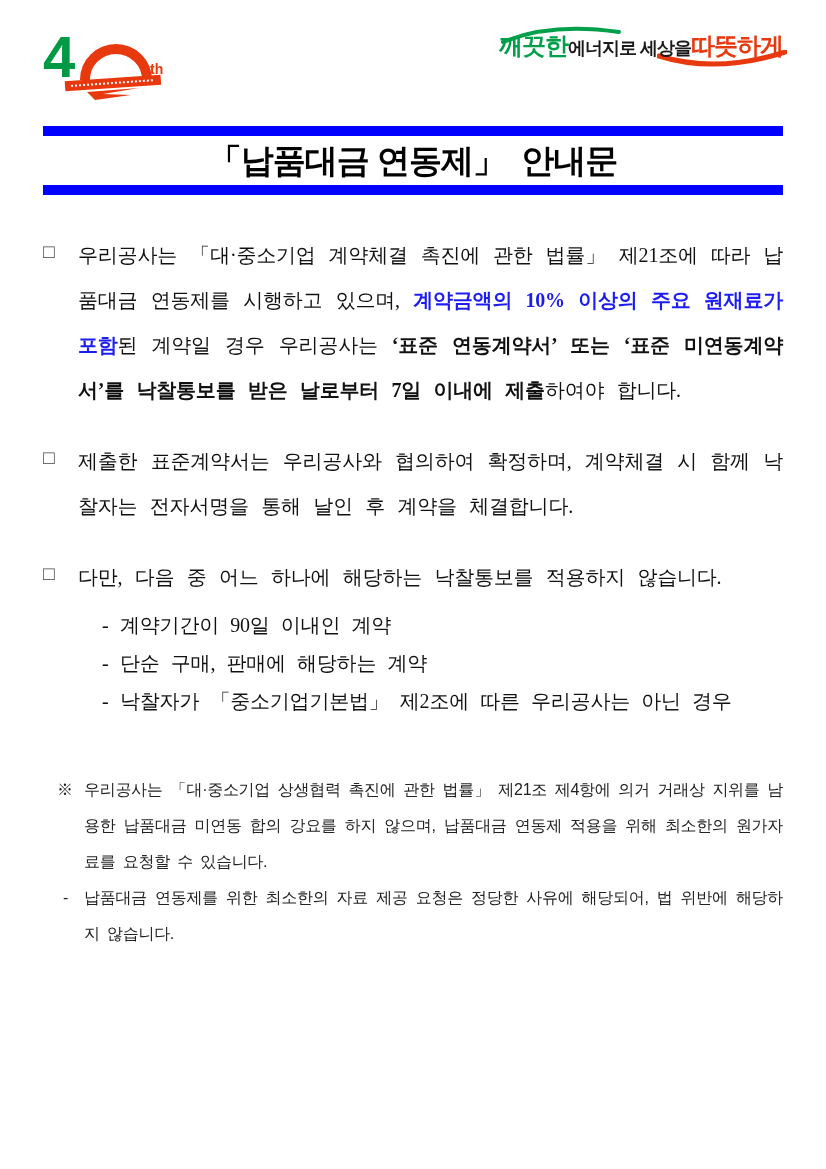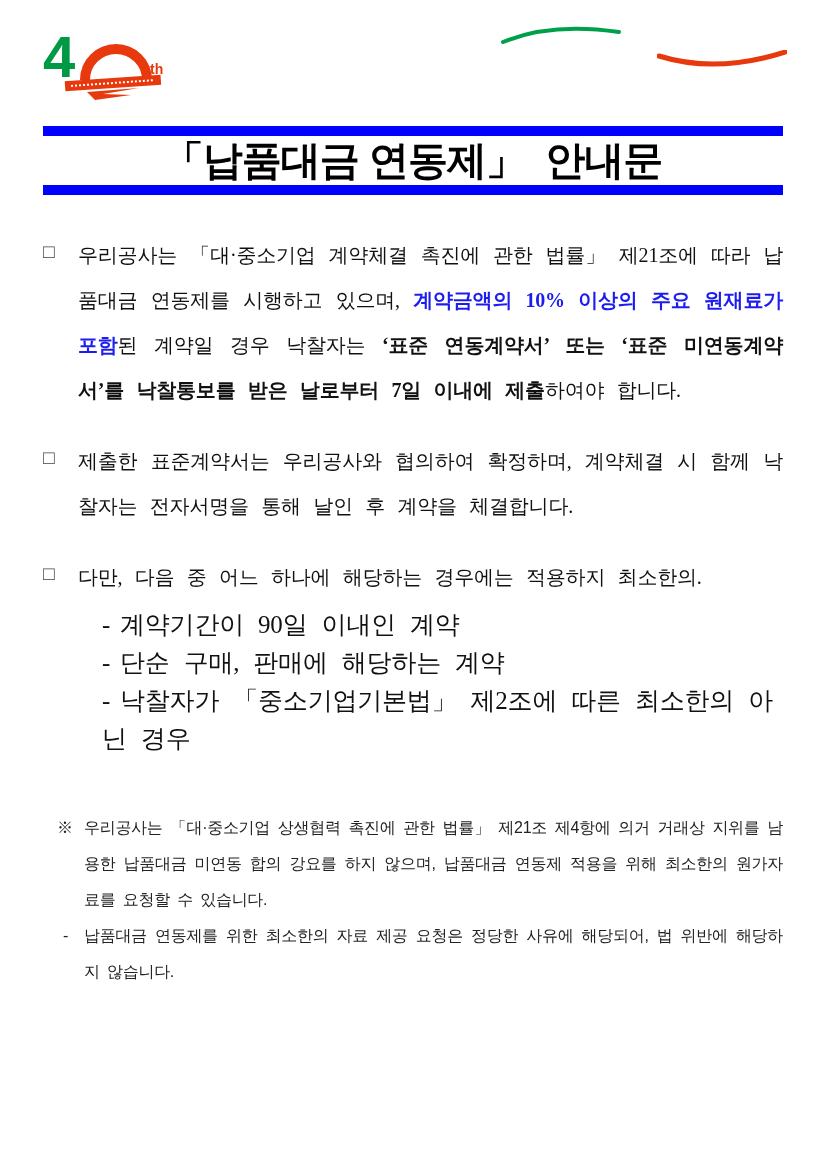--- a/index.html
+++ b/index.html
@@ -34,21 +34,21 @@
   .s-red   { color:#E8380D; }
   .slogan svg { position:absolute; z-index:1; }
   .swoosh-green { left:18px; top:-8px; }
   .swoosh-red   { right:-4px; top:20px; }
 
   
   .title-block { margin-top:26px; }
   .rule { height:10px; background:#0000FE; }
   .doc-title {
     font-family:"Liberation Sans", sans-serif;
-    font-weight:800; font-size:40px; line-height:49px;
+    font-weight:800; font-size:33px; line-height:49px;
     text-align:center; color:#000000; letter-spacing:-1px;
     white-space:pre;
   }
 
   
   .content { margin-top:38px; }
   .para { position:relative; padding-left:35px; margin-bottom:26px; }
   .para .box-marker {
     position:absolute; left:0; top:9px;
     font-family:"Liberation Sans", sans-serif;
@@ -57,21 +57,21 @@
   .para p {
     font-size:20px; line-height:45px;
     text-align:justify; word-spacing:0.38em;
     letter-spacing:-0.2px; white-space:pre-wrap;
   }
   .seg-bold { font-weight:bold; }
   .seg-blue-bold { font-weight:bold; color:#1C1CF0; }
 
   .bullets { list-style:none; margin-top:6px; padding-left:24px; }
   .bullets li {
-    font-size:25px; line-height:38px;
+    font-size:20px; line-height:38px;
     word-spacing:0.32em; letter-spacing:-0.2px;
   }
   .bullets .b-marker { display:inline-block; width:18px; }
 
   
   .notes { margin-top:52px; padding-left:14px; }
   .note {
     position:relative; padding-left:27px;
     font-family:"Liberation Sans", sans-serif;
     font-size:16px; line-height:36px; color:#222222;
@@ -101,51 +101,52 @@
         </g>
 
         <path d="M 44 70 L 96 66 L 60 72 L 88 73 L 52 78 Z" fill="#E8380D"></path>
       </svg>
     </div>
 
     <div class="slogan">
       <svg class="swoosh-green" width="120" height="22" viewBox="0 0 120 22">
         <path d="M2 20 Q 50 0 118 10" fill="none" stroke="#00A04B" stroke-width="4" stroke-linecap="round"></path>
       </svg>
+      <span class="row"><span class="s-big s-green">깨끗한</span><span class="s-small">에너지로</span><span class="s-small">&nbsp;</span><span class="s-small">세상을</span><span class="s-big s-red">따뜻하게</span></span>
       <svg class="swoosh-red" width="130" height="22" viewBox="0 0 130 22">
         <path d="M2 6 Q 60 24 128 2" fill="none" stroke="#E8380D" stroke-width="5" stroke-linecap="round"></path>
       </svg>
     </div>
   </div>
 
   <div class="title-block">
     <div class="rule"></div>
     <h1 class="doc-title">「납품대금 연동제」  안내문</h1>
     <div class="rule"></div>
   </div>
 
   <div class="content">
 
     <div class="para">
       <span class="box-marker">□</span>
-      <p><span class="seg">우리공사는 「대·중소기업 계약체결 촉진에 관한 법률」 제21조에 따라 납품대금 연동제를 시행하고 있으며, </span><span class="seg-blue-bold">계약금액의 10% 이상의 주요 원재료가 포함</span><span class="seg">된 계약일 경우 낙찰자는 </span><span class="seg-bold">‘표준 연동계약서’ 또는 ‘표준 미연동계약서’를 낙찰통보를 받은 날로부터 7일 이내에 제출</span><span class="seg">하여야 합니다.</span></p>
+      <p><span class="seg">우리공사는 「대·중소기업 계약체결 촉진에 관한 법률」 제21조에 따라 납품대금 연동제를 시행하고 있으며, </span><span class="seg-blue-bold">계약금액의 10% 이상의 주요 원재료가 포함</span><span class="seg">된 계약일 경우 우리공사는 </span><span class="seg-bold">‘표준 연동계약서’ 또는 ‘표준 미연동계약서’를 낙찰통보를 받은 날로부터 7일 이내에 제출</span><span class="seg">하여야 합니다.</span></p>
     </div>
 
     <div class="para">
       <span class="box-marker">□</span>
       <p><span class="seg">제출한 표준계약서는 우리공사와 협의하여 확정하며, 계약체결 시 함께 낙찰자는 전자서명을 통해 날인 후 계약을 체결합니다.</span></p>
     </div>
 
     <div class="para">
       <span class="box-marker">□</span>
-      <p><span class="seg">다만, 다음 중 어느 하나에 해당하는 경우에는 적용하지 최소한의.</span></p>
+      <p><span class="seg">다만, 다음 중 어느 하나에 해당하는 낙찰통보를 적용하지 않습니다.</span></p>
       <ul class="bullets">
         <li><span class="b-marker">-</span><span>계약기간이 90일 이내인 계약</span></li>
         <li><span class="b-marker">-</span><span>단순 구매, 판매에 해당하는 계약</span></li>
-        <li><span class="b-marker">-</span><span>낙찰자가 「중소기업기본법」 제2조에 따른 최소한의 아닌 경우</span></li>
+        <li><span class="b-marker">-</span><span>낙찰자가 「중소기업기본법」 제2조에 따른 우리공사는 아닌 경우</span></li>
       </ul>
     </div>
 
     <div class="notes">
       <div class="note">
         <span class="n-marker">※</span>
         <span>우리공사는 「대·중소기업 상생협력 촉진에 관한 법률」 제21조 제4항에 의거 거래상 지위를 남용한 납품대금 미연동 합의 강요를 하지 않으며, 납품대금 연동제 적용을 위해 최소한의 원가자료를 요청할 수 있습니다.</span>
       </div>
       <div class="note dash">
         <span class="n-marker">-</span>

